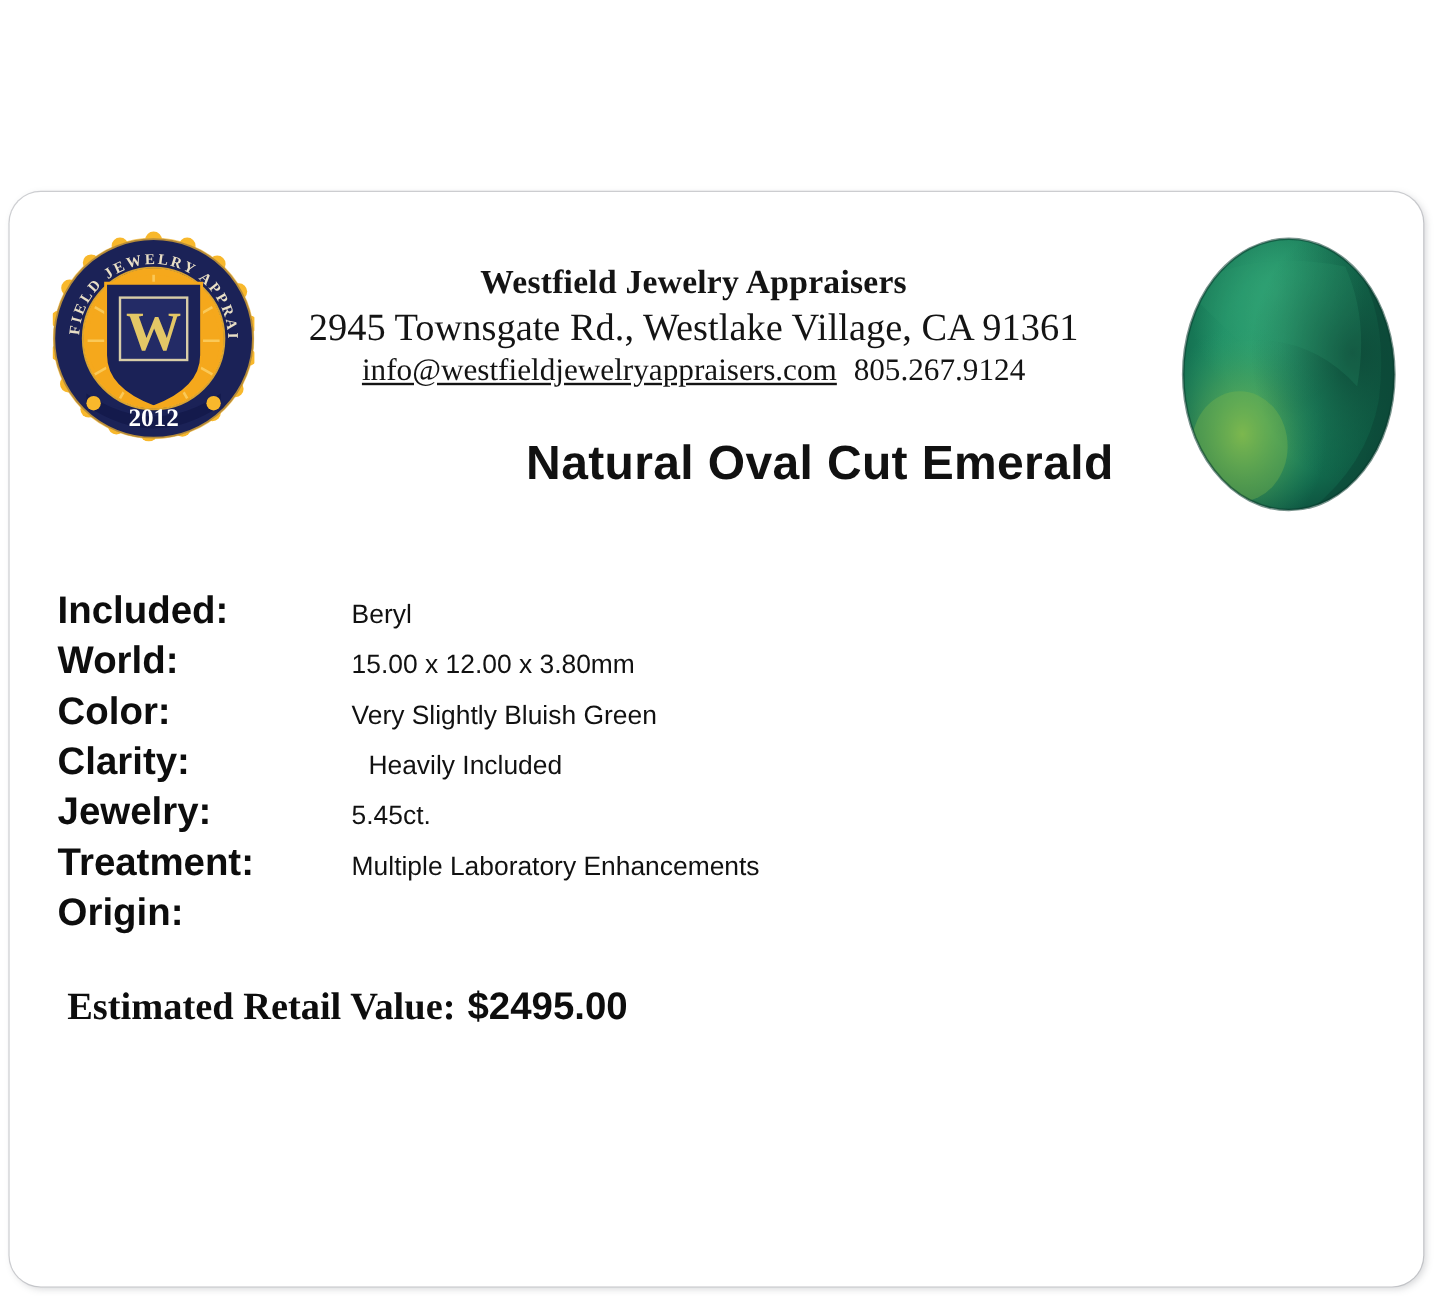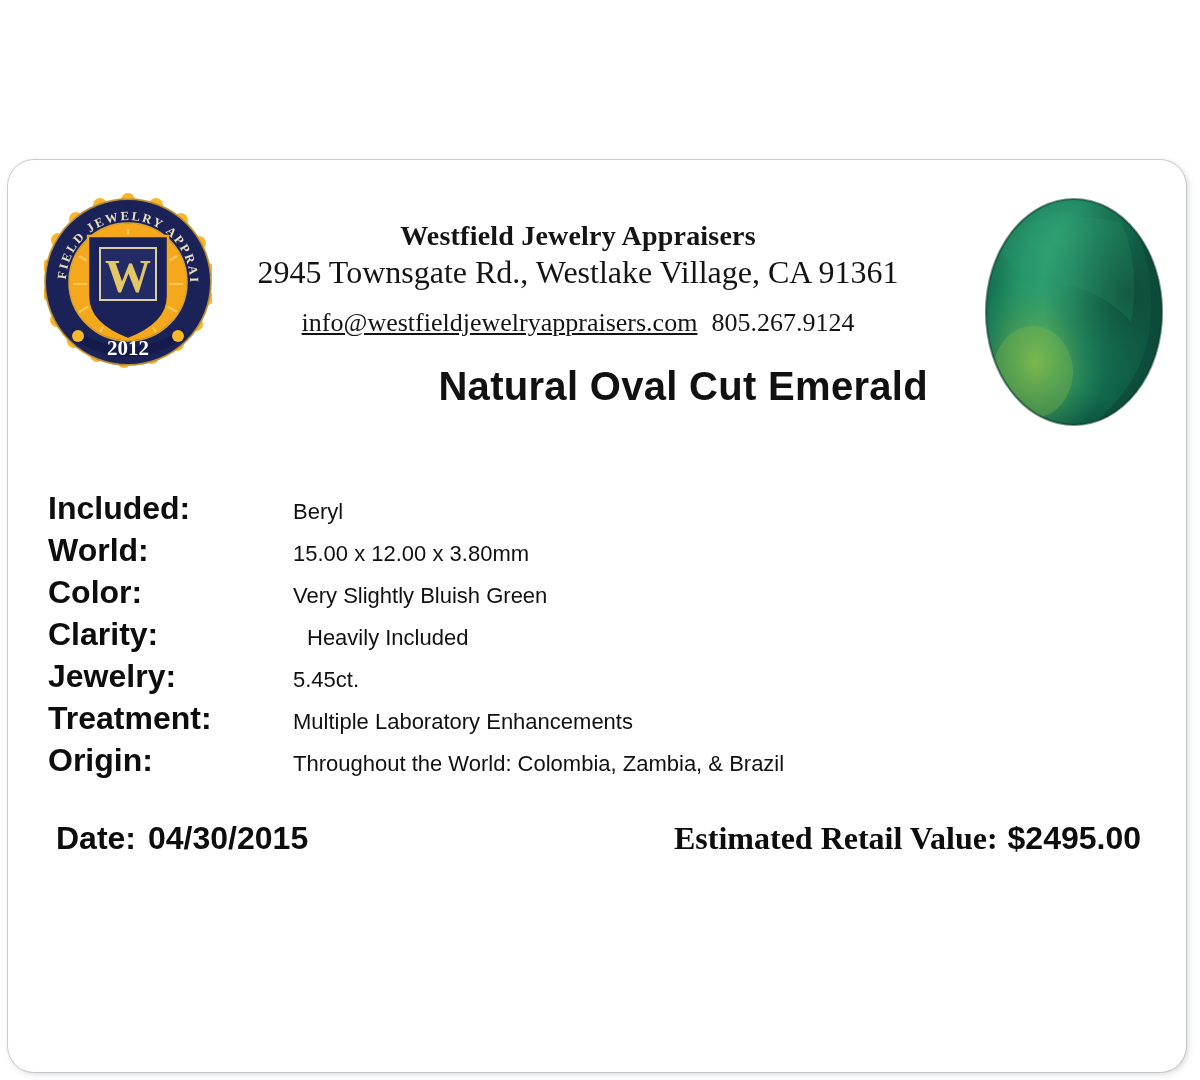--- a/index.html
+++ b/index.html
@@ -59,21 +59,21 @@
   }
   .address-line {
     font-size: 32px;
     line-height: 1.24;
     margin-top: 2px;
     white-space: nowrap;
   }
   .contact-line {
     font-size: 26px;
     line-height: 1.24;
-    margin-top: 14px;
+    margin-top: 0;
     white-space: nowrap;
   }
   .email-link {
     text-decoration: underline;
     color: #141414;
   }
   .phone-number {
     margin-left: 14px;
   }
 
@@ -302,27 +302,23 @@
       <div class="spec-value">5.45ct.</div>
     </div>
 
     <div class="spec-row">
       <div class="spec-label">Treatment:</div>
       <div class="spec-value">Multiple Laboratory Enhancements</div>
     </div>
 
     <div class="spec-row">
       <div class="spec-label">Origin:</div>
-      <div class="spec-value">Throughout the World: Colombia, Zambia, &amp; Brazil</div>
     </div>
 
   </div>
 
   <div class="footer-row">
-    <div class="footer-date">
-      <span class="field-label">Date:</span><span>04/30/2015</span>
-    </div>
     <div class="footer-value">
       <span class="field-label">Estimated Retail Value:</span><span>$2495.00</span>
     </div>
   </div>
 
 </div>
 
 </body></html>

